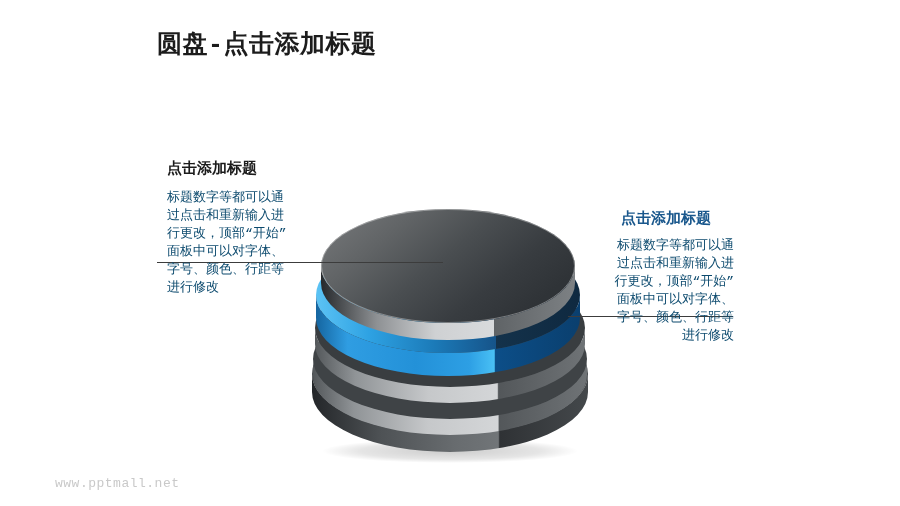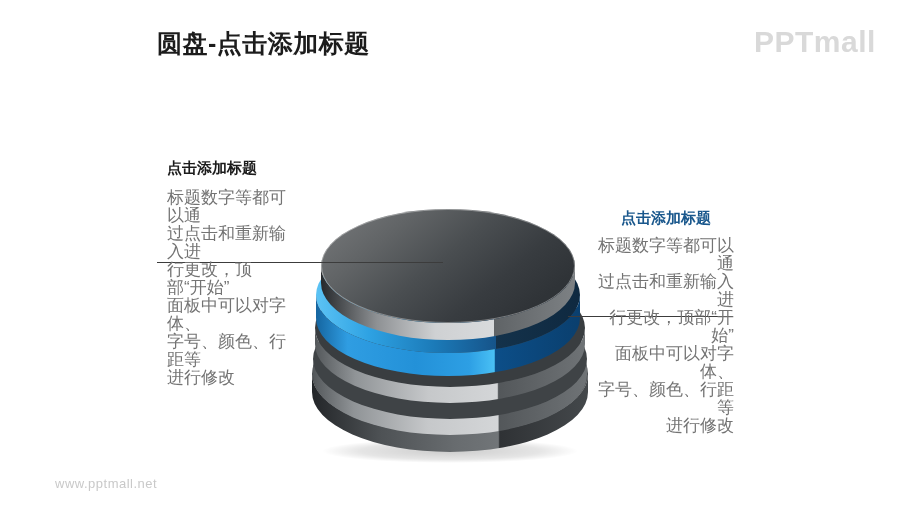--- a/index.html
+++ b/index.html
@@ -3,21 +3,21 @@
 <meta charset="utf-8">
 <style>
   * { margin: 0; padding: 0; box-sizing: border-box; }
   html, body { background: #fff; }
   .slide {
     position: relative;
     width: 900px;
     height: 506px;
     background: #ffffff;
     overflow: hidden;
-    font-family: Liberation Sans, sans-serif;
+    font-family: Liberation Mono, monospace;
   }
   .slide-title {
     position: absolute;
     left: 157px;
     top: 27px;
     font-size: 25px;
     font-weight: 700;
     color: #1c1c1c;
     letter-spacing: 0.5px;
     white-space: nowrap;
@@ -42,23 +42,23 @@
     margin-bottom: 11px;
     white-space: nowrap;
     margin-top: 28px;
   }
   .callout-right .callout-heading {
     color: #19578c;
     text-align: center;
     margin-bottom: 9px;
   }
   .callout-body {
-    font-size: 17px;
+    font-size: 13px;
     line-height: 18px;
-    color: #737373;
+    color: #0c4a6e;
     white-space: pre-line;
   }
   .callout-line {
     position: absolute;
     height: 1px;
     background: #3c3c3c;
   }
   .callout-line-left { left: 157px; top: 262px; width: 286px; }
   .callout-line-right { left: 568px; top: 316px; width: 165px; }
   .watermark {
@@ -77,21 +77,20 @@
     height: 506px;
   }
 </style>
 </head>
 <body>
 
 <div class="slide">
 
   <div class="slide-title">圆盘-点击添加标题</div>
 
-  <div class="brand-logo">PPTmall</div>
 
   <svg class="disc-svg" viewBox="0 0 900 506">
     <defs>
       <radialGradient id="gShadow" cx="50%" cy="50%" r="50%">
         <stop offset="0%" stop-color="rgba(0,0,0,0.20)"></stop>
         <stop offset="70%" stop-color="rgba(0,0,0,0.10)"></stop>
         <stop offset="100%" stop-color="rgba(0,0,0,0)"></stop>
       </radialGradient>
       <linearGradient id="gTopFace" x1="0" y1="0" x2="1" y2="0.55">
         <stop offset="0" stop-color="#797b7d"></stop>

